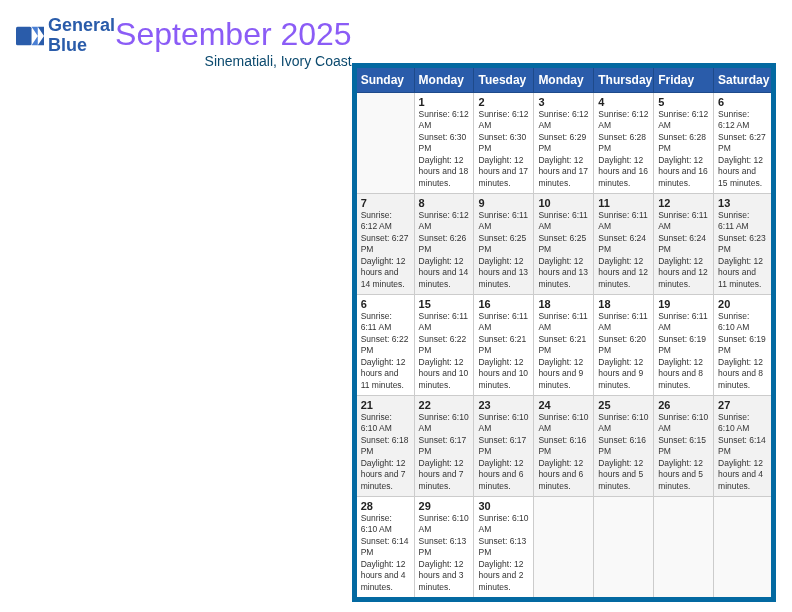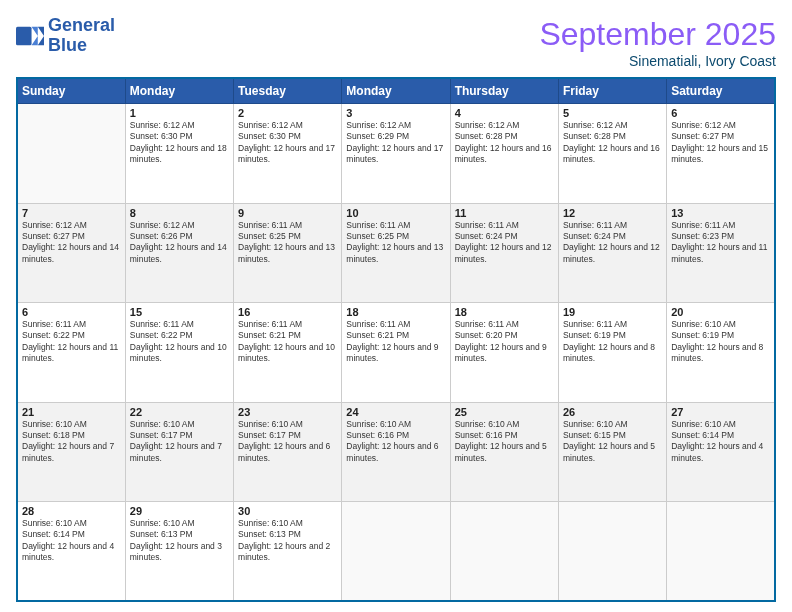--- a/index.html
+++ b/index.html
@@ -8,21 +8,21 @@
       background: #fff;
       width: 792px;
       height: 612px;
       overflow: hidden;
     }
     .container {
       width: 792px;
       height: 612px;
       padding: 16px 16px 10px 16px;
       display: flex;
-      flex-direction: column;
+      flex-direction: row;
     }
     .header {
       display: flex;
       align-items: flex-start;
       justify-content: space-between;
       margin-bottom: 8px;
     }
     .logo {
       display: flex;
       align-items: center;
@@ -45,24 +45,25 @@
       font-size: 32px;
       color: #8b5cf6;
       font-weight: normal;
     }
     .location {
       font-size: 14px;
       color: #0c4a6e;
     }
     .calendar {
       flex: 1;
-      border: 2px solid #0369a1;
+      border: 5px solid #0369a1;
       border-collapse: collapse;
       width: 100%;
       table-layout: fixed;
+      margin-top: 47px;
     }
     .calendar th {
       background: #2a5caa;
       color: #fff;
       font-size: 12px;
       font-weight: bold;
       padding: 5px 4px;
       text-align: left;
       border: 1px solid #1e4a8a;
     }

